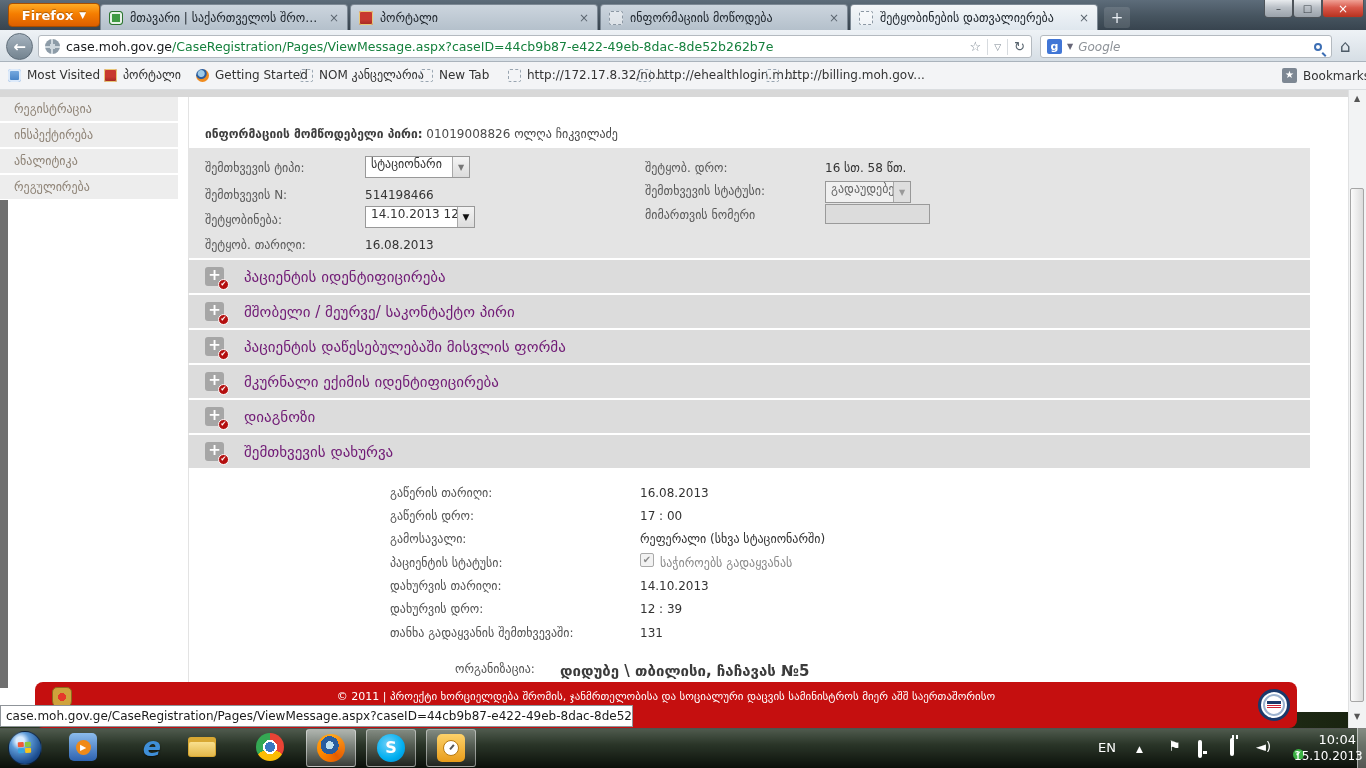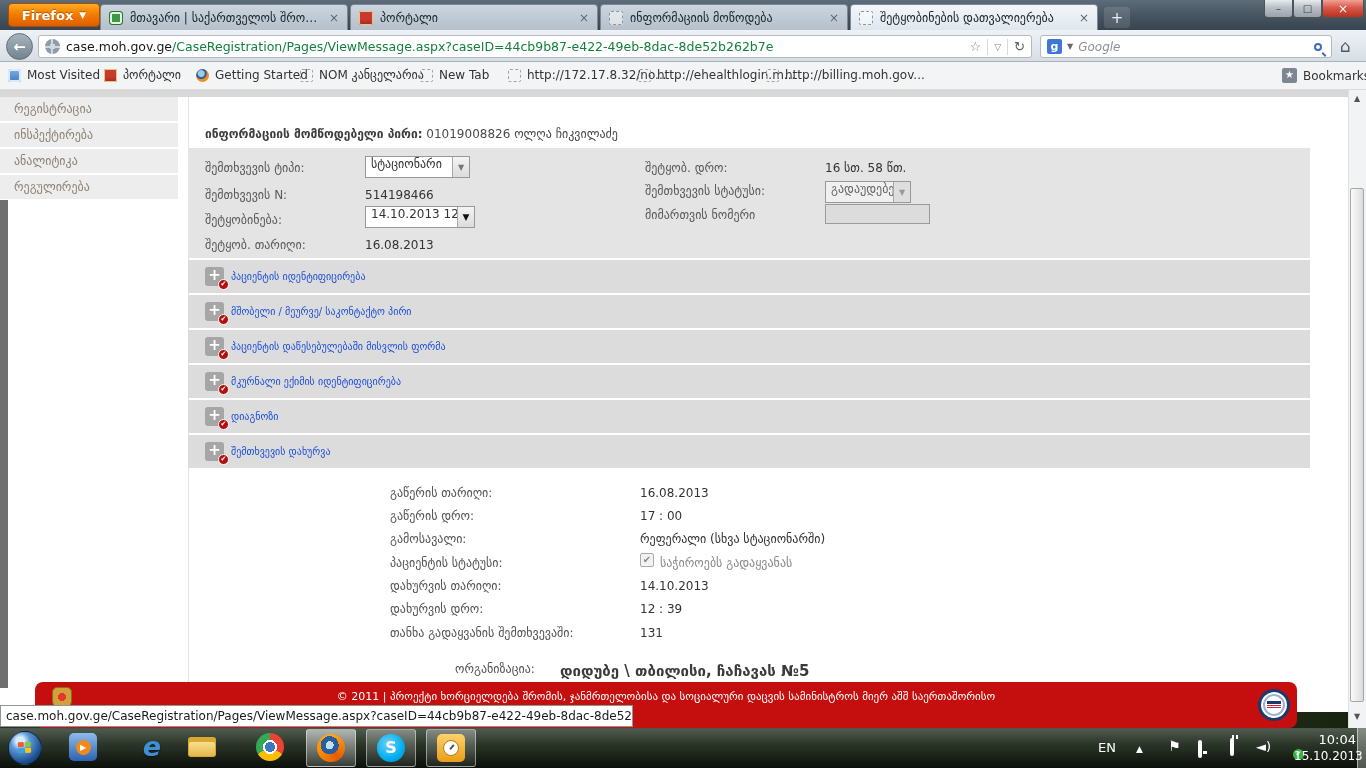--- a/index.html
+++ b/index.html
@@ -85,21 +85,21 @@
 .select.disabled .sarrow{background:#dedede;color:#999}
 .select .sarrow.dark{color:#111;font-size:9px}
 .txtinput{height:20px;background:#dcdcdc;border:1px solid #9a9a9a}
 
 
 .acc{left:188px;width:1122px;height:33px;background:#dcdcdc;display:flex;align-items:center}
 .accicon{position:relative;width:19px;height:19px;margin-left:17px;background:#a6a6a6;border-radius:3px;
  color:#fff;font-weight:bold;font-size:15px;line-height:17px;text-align:center;flex:0 0 auto}
 .accbadge{position:absolute;right:-5px;bottom:-4px;width:11px;height:11px;border-radius:50%;background:#b40f0f;
  border:1px solid #fff;color:#fff;font-size:7px;line-height:9px;text-align:center}
-.acclabel{margin-left:7px;color:#1d4ed8;font-size:10px}
+.acclabel{margin-left:20px;color:#701a75;font-size:15px}
 
 
 .dlabel{left:390px;color:#555;font-size:12px;white-space:nowrap}
 .dvalue{left:640px;color:#333;font-size:12px;white-space:nowrap}
 .chk{left:640px;width:14px;height:14px;background:#f2f2f2;border:1px solid #a9a9a9;border-radius:2px;
  color:#8a8a8a;font-size:10px;line-height:12px;text-align:center}
 .borg-label{color:#555;font-size:12px}
 .borg-value{color:#3b3b3b;font-size:15px;font-weight:bold;white-space:nowrap}
 
 

